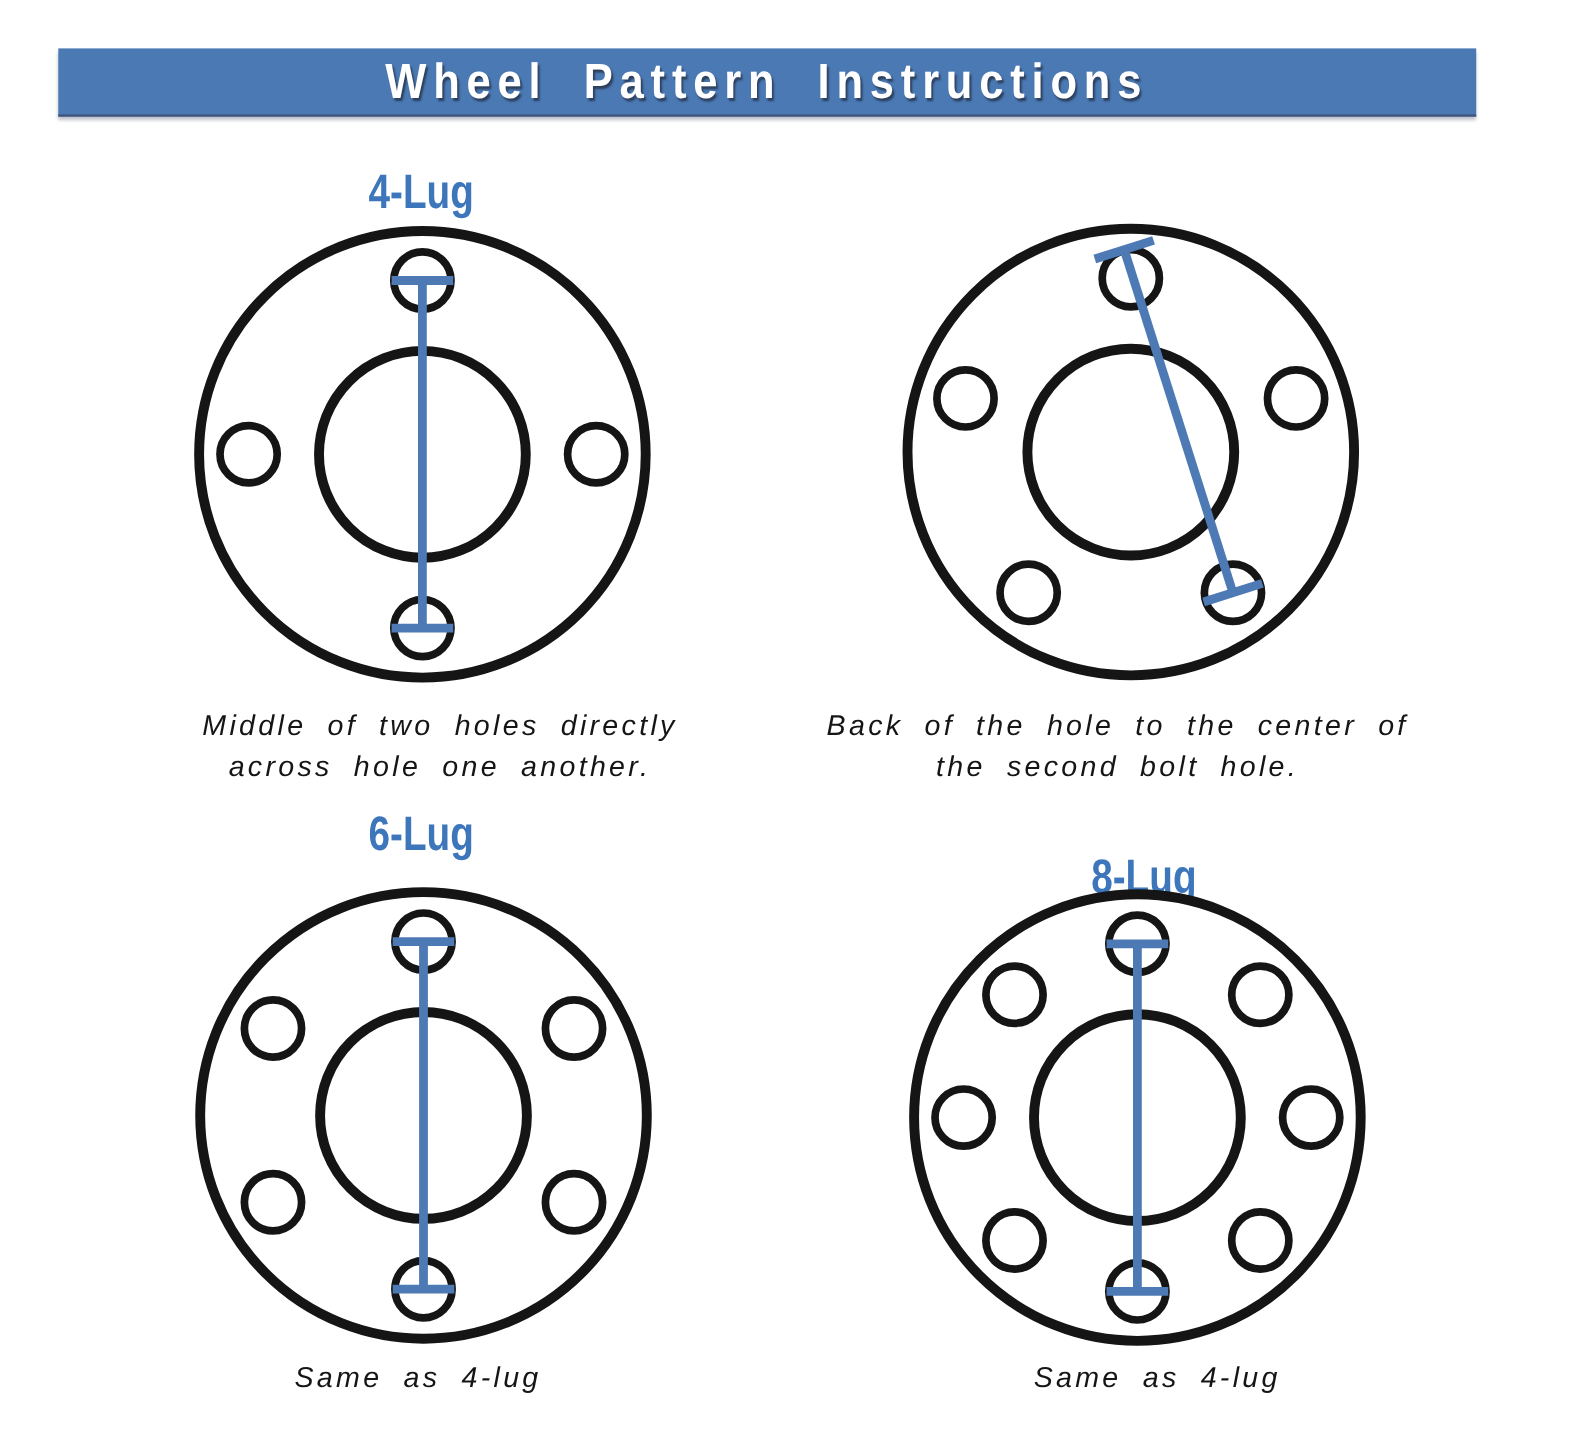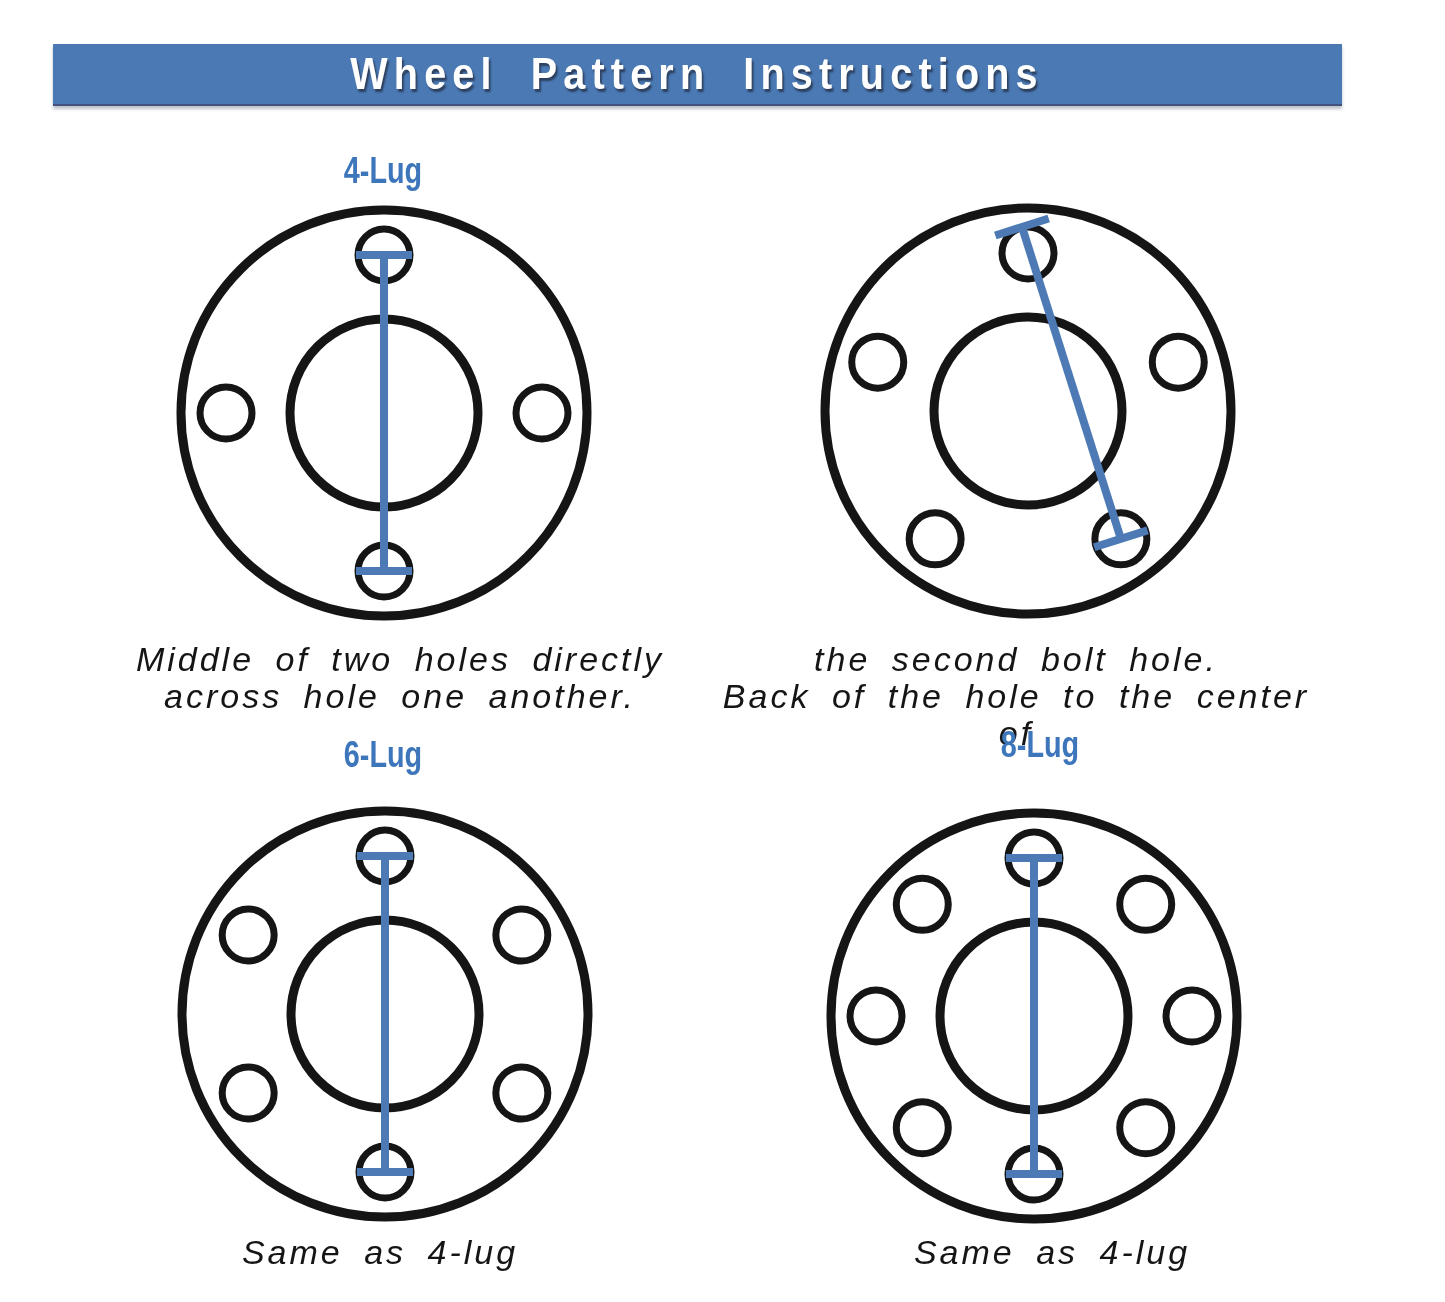--- a/index.html
+++ b/index.html
@@ -35,49 +35,49 @@
     text-shadow: 2px 3px 2px rgba(25,25,35,0.6);
     white-space: nowrap;
   }
 
   
   .lug-label {
     position: absolute;
     width: 400px;
     text-align: center;
     font-weight: 700;
-    font-size: 36px;
+    font-size: 44px;
     color: #3d76bb;
     white-space: nowrap;
   }
   .lug-label span {
     display: inline-block;
     transform: scaleX(0.8);
     transform-origin: 50% 50%;
   }
   .label-0 { left: 183px; top: 150px; }
   .label-1 { left: 832px; top: 144px; }
   .label-2 { left: 183px; top: 734px; }
-  .label-3 { left: 840px; top: 724px; }
+  .label-3 { left: 840px; top: 773px; }
 
   
   .diagram { position: absolute; width: 430px; height: 430px; }
   .diagram-0 { left: 169px; top: 198px; }
   .diagram-1 { left: 813px; top: 196px; }
   .diagram-2 { left: 170px; top: 799px; }
   .diagram-3 { left: 819px; top: 801px; }
   .diagram svg { display: block; width: 430px; height: 430px; }
 
   
   .caption {
     position: absolute;
     width: 620px;
     text-align: center;
     font-style: italic;
-    font-size: 34px;
+    font-size: 26px;
     line-height: 37px;
     letter-spacing: 3px;
     word-spacing: 9px;
     color: #1a1a1a;
   }
   .caption-0 { left:  90px; top: 641px; }
   .caption-1 { left: 706px; top: 641px; }
   .caption-2 { left:  70px; top: 1234px; }
   .caption-3 { left: 742px; top: 1234px; }
 </style>
@@ -123,22 +123,22 @@
         <circle cx="307.8700698622107" cy="342.8246851112417" r="26" fill="#ffffff" stroke="#151515" stroke-width="7"></circle>
         <circle cx="365.2669295746343" cy="166.17531488875835" r="26" fill="#ffffff" stroke="#151515" stroke-width="7"></circle>
         <g stroke="#4d7ab5" stroke-width="8" fill="none">
           <line x1="209" y1="31" x2="307.8700698622107" y2="342.8246851112417"></line>
           <line x1="235.6904867515477" y1="22.53726303342367" x2="182.3095132484523" y2="39.46273696657633"></line>
           <line x1="334.56055661375837" y1="334.36194814466535" x2="281.17958311066303" y2="351.28742207781806"></line>
         </g>
       </svg>
     </div>
   <div class="caption caption-1" style="color: rgb(21, 21, 21);">
+    <div class="cap-line">Back of the hole to the center of</div>
     <div class="cap-line">the second bolt hole.</div>
-    <div class="cap-line">Back of the hole to the center of</div>
   </div>
 
   <div class="lug-label label-2" style="color: rgb(61, 118, 187);">
     <span>6-Lug</span>
   </div>
   <div class="diagram diagram-2">
       <svg viewBox="0 0 430 430">
         <circle cx="215" cy="215" r="203" fill="none" stroke="#151515" stroke-width="9"></circle>
         <circle cx="215" cy="215" r="94" fill="none" stroke="#151515" stroke-width="9"></circle>
         <circle cx="215" cy="57" r="26" fill="#ffffff" stroke="#151515" stroke-width="7"></circle>

